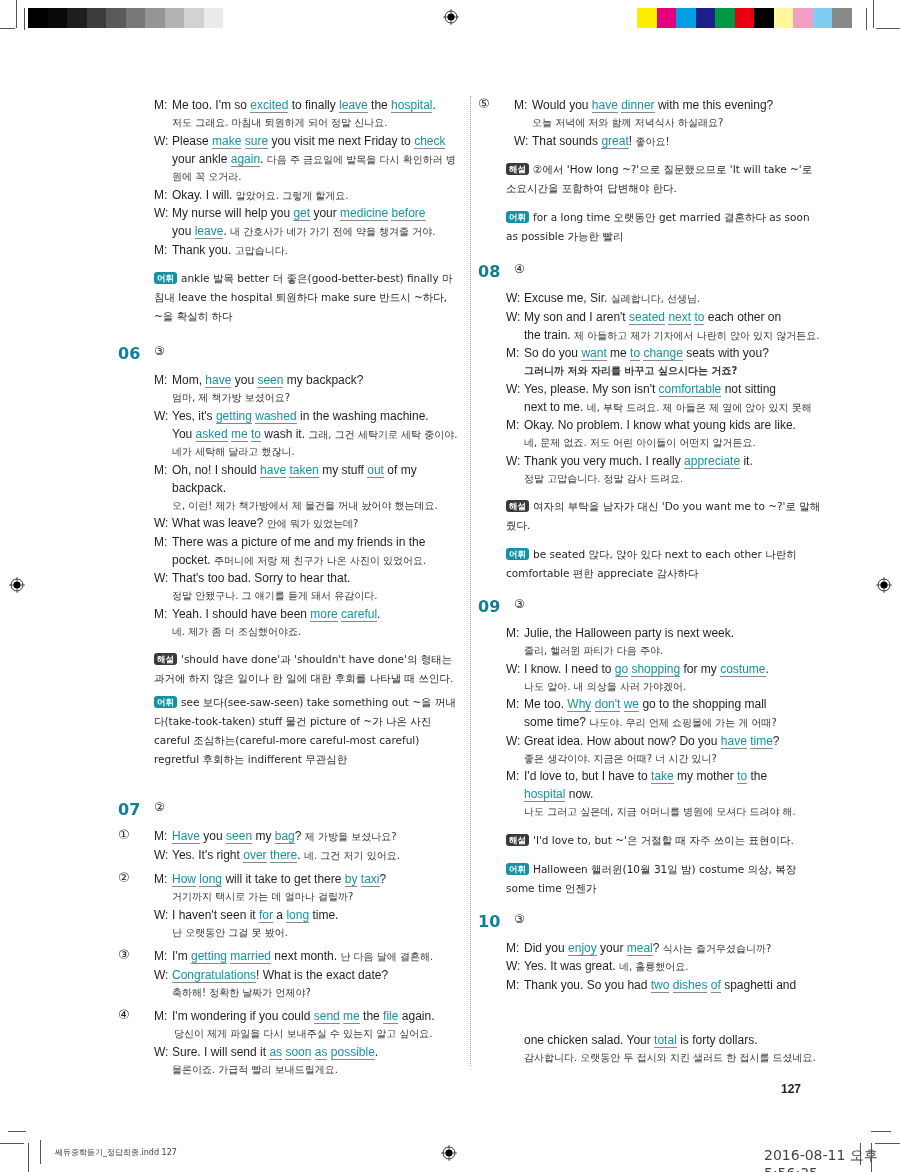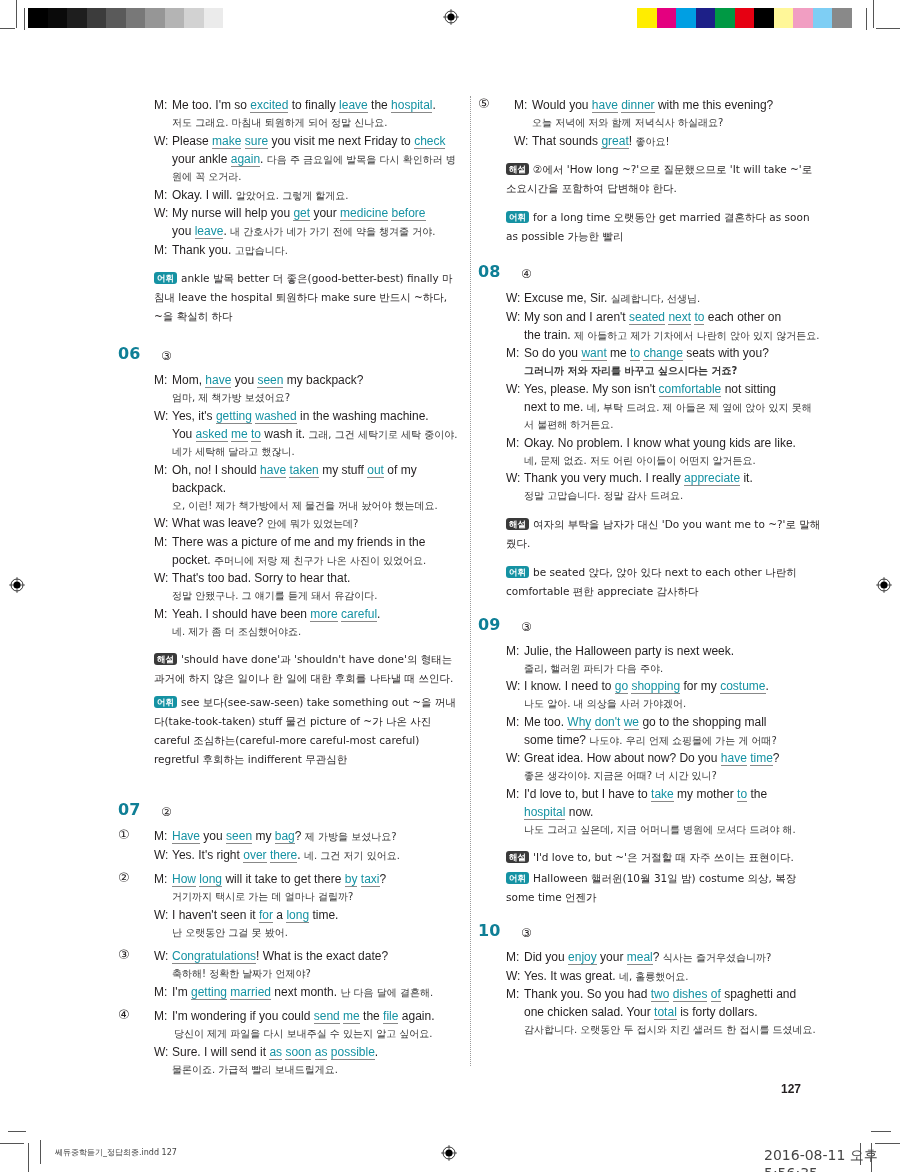--- a/index.html
+++ b/index.html
@@ -16,21 +16,21 @@
   .col { position: absolute; top: 96px; }
   .col-left { left: 118px; width: 340px; }
   .col-right { left: 478px; width: 345px; }
   .divider { position: absolute; left: 470px; top: 96px; height: 970px; border-left: 1px dotted #9a9a9a; }
 
   .line { font-size: 12px; line-height: 18px; white-space: nowrap; }
   .ko { font-size: 10px; line-height: 17.5px; color: #333; font-family: "DejaVu Sans", sans-serif; }
   .spk { display: inline-block; width: 18px; }
   .u { color: #1592a3; border-bottom: 1px solid #888; padding-bottom: 0px; }
 
-  .qhead { display: flex; align-items: flex-end; margin: 12px 0 8px 0; gap: 7px; }
+  .qhead { display: flex; align-items: flex-start; margin: 12px 0 8px 0; }
   .qnum { color: #0f7f96; font-weight: bold; font-size: 16px; font-family: "DejaVu Sans", sans-serif; width: 36px; }
   .qans { font-size: 12px; }
 
   .note { font-size: 11.5px; line-height: 19px; margin-top: 6px; white-space: normal; }
   .note-ko { font-family: "DejaVu Sans", sans-serif; font-size: 10.5px; }
   .badge { display: inline-block; font-size: 8.5px; font-weight: bold; color: #fff; padding: 0 3px; border-radius: 3px; line-height: 12px; margin-right: 4px; font-family: "DejaVu Sans", sans-serif; vertical-align: 1px; }
   .badge-vocab { background: #1592a3; }
   .badge-exp { background: #3a3a3a; }
 
   .num-circle { display: inline-block; width: 36px; font-size: 13px; }
@@ -215,25 +215,25 @@
             <div>
               <div class="line"><span class="spk">W:</span><span>I haven't seen it </span><span class="u">for</span><span> a </span><span class="u">long</span><span> time.</span></div>
               <div class="ko" style="padding-left: 18px;">난 오랫동안 그걸 못 봤어.</div>
             </div>
           </div>
         </div>
         <div class="sub-item" style="display: flex;">
           <span class="num-circle" style="padding-left: 0px;">③</span>
           <div>
             <div>
+              <div class="line"><span class="spk">M:</span><span>I'm </span><span class="u">getting</span><span> </span><span class="u">married</span><span> next month. </span><span class="ko">난 다음 달에 결혼해.</span></div>
+            </div>
+            <div>
               <div class="line"><span class="spk">W:</span><span class="u">Congratulations</span><span>! What is the exact date?</span></div>
               <div class="ko" style="padding-left: 18px;">축하해! 정확한 날짜가 언제야?</div>
-            </div>
-            <div>
-              <div class="line"><span class="spk">M:</span><span>I'm </span><span class="u">getting</span><span> </span><span class="u">married</span><span> next month. </span><span class="ko">난 다음 달에 결혼해.</span></div>
             </div>
           </div>
         </div>
         <div class="sub-item" style="display: flex;">
           <span class="num-circle" style="padding-left: 0px;">④</span>
           <div>
             <div>
               <div class="line"><span class="spk">M:</span><span>I'm wondering if you could </span><span class="u">send</span><span> </span><span class="u">me</span><span> the </span><span class="u">file</span><span> again.</span></div>
               <div class="ko" style="padding-left: 18px; text-align: center;">당신이 제게 파일을 다시 보내주실 수 있는지 알고 싶어요.</div>
             </div>
@@ -280,21 +280,20 @@
           <div class="line"><span class="spk">W:</span><span>My son and I aren't </span><span class="u">seated</span><span> </span><span class="u">next</span><span> </span><span class="u">to</span><span> each other on</span></div>
           <div class="line" style="padding-left: 18px;"><span>the train. </span><span class="ko">제 아들하고 제가 기차에서 나란히 앉아 있지 않거든요.</span></div>
         </div>
         <div>
           <div class="line"><span class="spk">M:</span><span>So do you </span><span class="u">want</span><span> me </span><span class="u">to</span><span> </span><span class="u">change</span><span> seats with you?</span></div>
           <div class="ko" style="padding-left: 18px; font-weight: bold;">그러니까 저와 자리를 바꾸고 싶으시다는 거죠?</div>
         </div>
         <div>
           <div class="line"><span class="spk">W:</span><span>Yes, please. My son isn't </span><span class="u">comfortable</span><span> not sitting</span></div>
           <div class="line" style="padding-left: 18px;"><span>next to me. </span><span class="ko">네, 부탁 드려요. 제 아들은 제 옆에 앉아 있지 못해</span></div>
-          <div class="ko" style="padding-left: 18px;">서 불편해 하거든요.</div>
         </div>
         <div>
           <div class="line"><span class="spk">M:</span><span>Okay. No problem. I know what young kids are like.</span></div>
           <div class="ko" style="padding-left: 18px;">네, 문제 없죠. 저도 어린 아이들이 어떤지 알거든요.</div>
         </div>
         <div>
           <div class="line"><span class="spk">W:</span><span>Thank you very much. I really </span><span class="u">appreciate</span><span> it.</span></div>
           <div class="ko" style="padding-left: 18px;">정말 고맙습니다. 정말 감사 드려요.</div>
         </div>
       </div>
@@ -327,39 +326,39 @@
           <div class="ko" style="padding-left: 18px;">좋은 생각이야. 지금은 어때? 너 시간 있니?</div>
         </div>
         <div>
           <div class="line"><span class="spk">M:</span><span>I'd love to, but I have to </span><span class="u">take</span><span> my mother </span><span class="u">to</span><span> the</span></div>
           <div class="line" style="padding-left: 18px;"><span class="u">hospital</span><span> now.</span></div>
           <div class="ko" style="padding-left: 18px;">나도 그러고 싶은데, 지금 어머니를 병원에 모셔다 드려야 해.</div>
         </div>
       </div>
     <div id="right-q09-notes" style="padding-left:28px;">
         <div class="note" style="margin-top: 10px;"><span class="badge badge-exp">해설</span><span class="note-ko">'I'd love to, but ~'은 거절할 때 자주 쓰이는 표현이다.</span></div>
-        <div class="note" style="margin-top: 2px;"><span class="badge badge-vocab">어휘</span><span class="note-ko">Halloween 핼러윈(10월 31일 밤)   costume 의상, 복장 some time 언젠가</span></div>
+        <div class="note" style="margin-top: 10px;"><span class="badge badge-vocab">어휘</span><span class="note-ko">Halloween 핼러윈(10월 31일 밤)   costume 의상, 복장 some time 언젠가</span></div>
       </div>
   </div>
 
   <div>
     <div class="qhead" style="margin-top:14px;">
       <span class="qnum">10</span>
       <span class="qans">③</span>
     </div>
     <div id="right-q10" style="padding-left:28px;">
         <div>
           <div class="line"><span class="spk">M:</span><span>Did you </span><span class="u">enjoy</span><span> your </span><span class="u">meal</span><span>? </span><span class="ko">식사는 즐거우셨습니까?</span></div>
         </div>
         <div>
           <div class="line"><span class="spk">W:</span><span>Yes. It was great. </span><span class="ko">네, 훌륭했어요.</span></div>
         </div>
         <div>
           <div class="line"><span class="spk">M:</span><span>Thank you. So you had </span><span class="u">two</span><span> </span><span class="u">dishes</span><span> </span><span class="u">of</span><span> spaghetti and</span></div>
-          <div class="line" style="padding-left: 18px;"><span>one chicken salad. Your </span><span class="u">total</span><span> is forty dollars.</span></div>
+          <div class="line" style="padding-left: 18px; margin-top: 37px;"><span>one chicken salad. Your </span><span class="u">total</span><span> is forty dollars.</span></div>
           <div class="ko" style="padding-left: 18px;">감사합니다. 오랫동안 두 접시와 치킨 샐러드 한 접시를 드셨네요.</div>
         </div>
       </div>
   </div>
 </div>
 
 <div class="page-num">127</div>
 <div class="slug-left">쎄듀중학듣기_정답최종.indd   127</div>
 <div class="slug-right">2016-08-11   오후 5:56:35</div>
 

